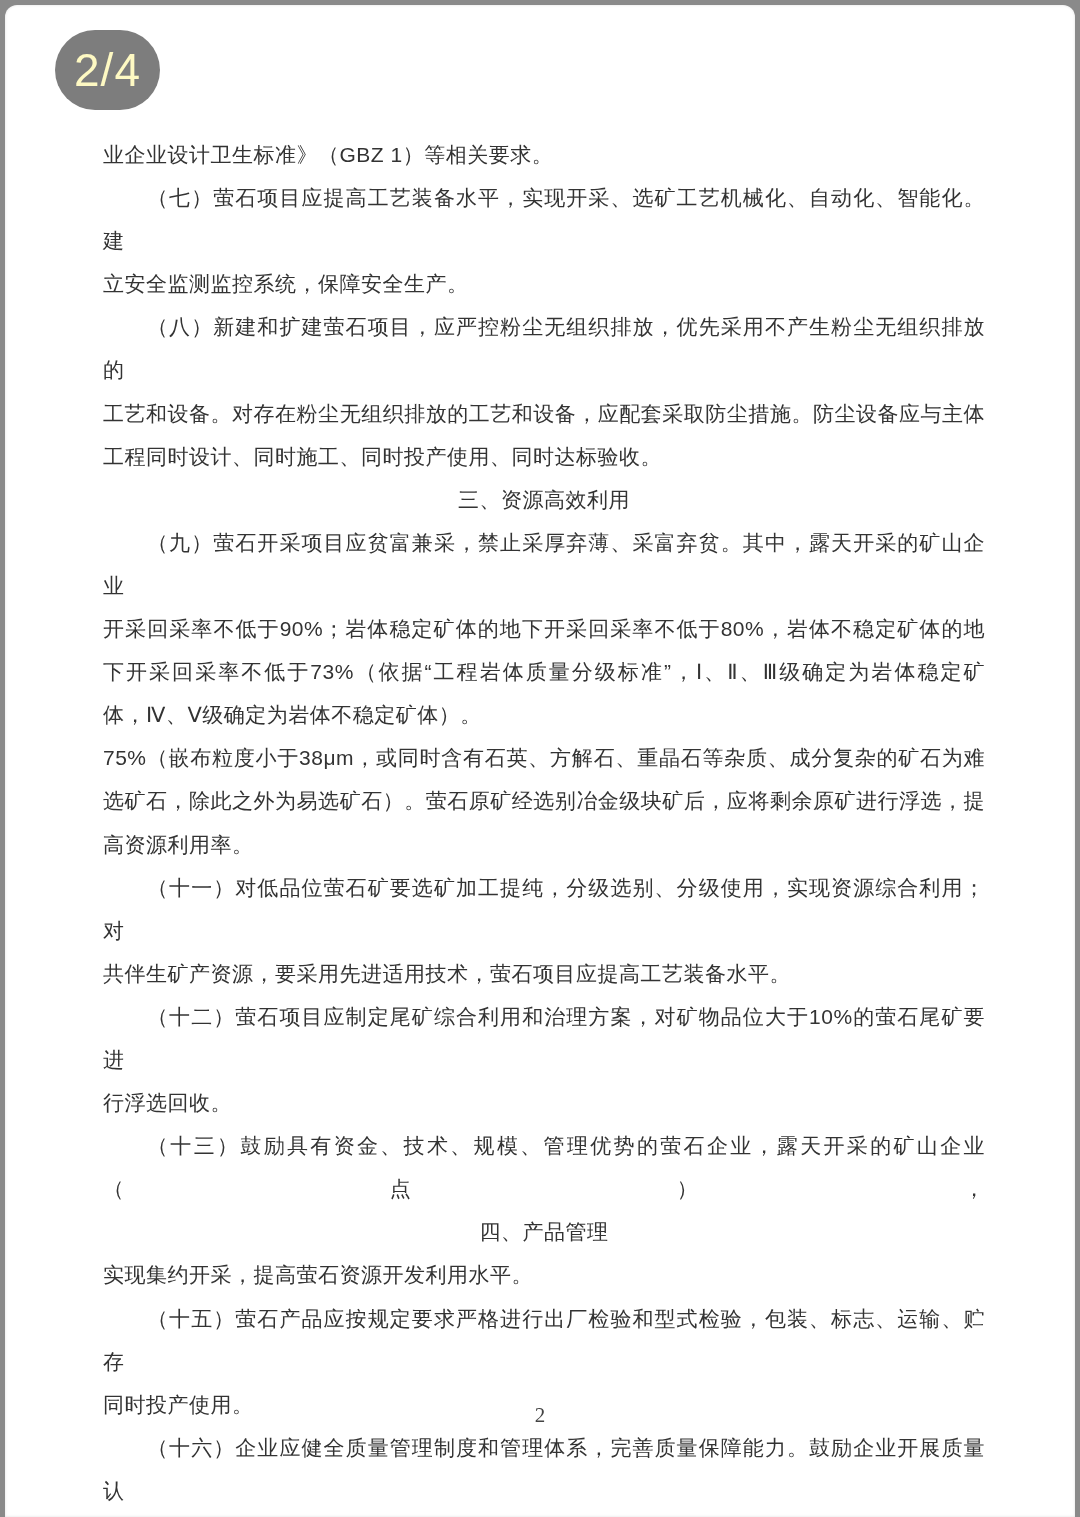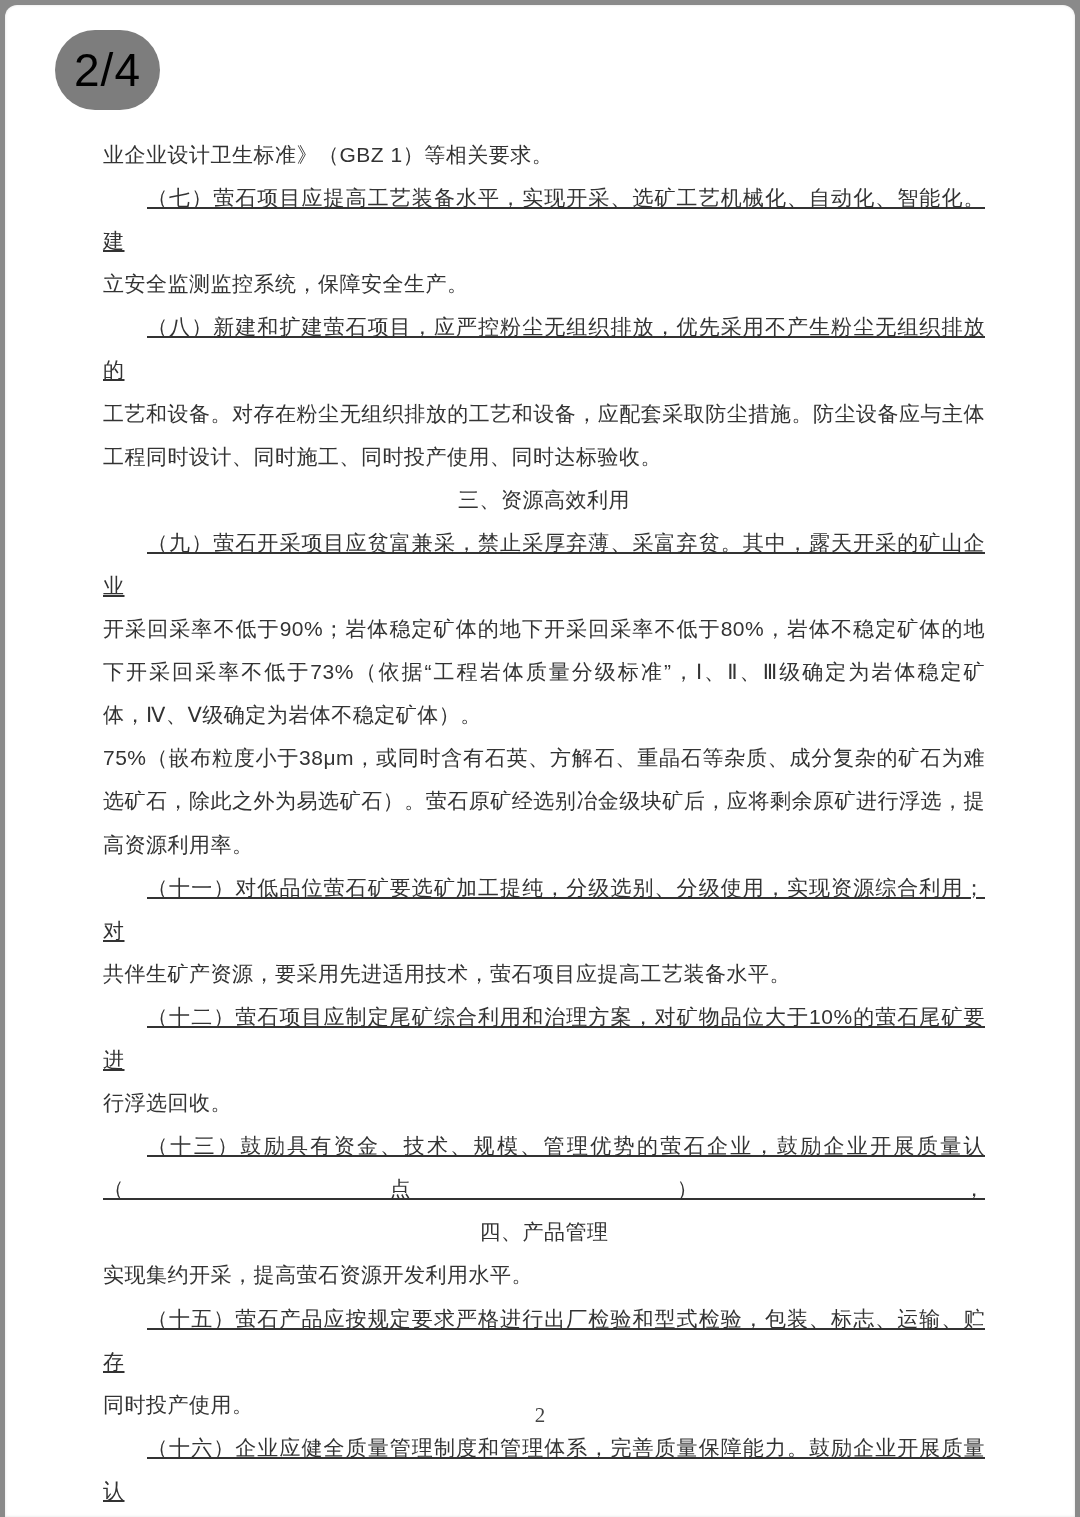--- a/index.html
+++ b/index.html
@@ -25,21 +25,21 @@
     box-shadow: inset 0 0 3px rgba(0,0,0,0.12);
   }
   .page-badge {
     position: absolute;
     left: 50px;
     top: 25px;
     width: 105px;
     height: 80px;
     background: #7d7d7d;
     border-radius: 40px;
-    color: #000000;
+    color: #fef9c3;
     font-size: 46px;
     font-weight: 400;
     display: flex;
     align-items: center;
     justify-content: center;
     letter-spacing: 1px;
   }
   .doc-content {
     position: absolute;
     top: 128px;
@@ -55,21 +55,20 @@
     text-align-last: left;
     white-space: normal;
   }
   .line.fill {
     text-align: justify;
     text-align-last: justify;
     text-justify: inter-character;
   }
   .line.indent {
     text-indent: 44px;
-    text-decoration: underline;
   }
   .line.heading {
     text-align: center;
     text-align-last: center;
   }
   .doc-footer {
     position: absolute;
     top: 1398px;
     left: 0;
     right: 0;
@@ -97,21 +96,21 @@
       <div class="line body fill">开采回采率不低于90%；岩体稳定矿体的地下开采回采率不低于80%，岩体不稳定矿体的地</div>
       <div class="line body fill">下开采回采率不低于73%（依据“工程岩体质量分级标准”，Ⅰ、Ⅱ、Ⅲ级确定为岩体稳定矿</div>
       <div class="line body">体，Ⅳ、Ⅴ级确定为岩体不稳定矿体）。</div>
       <div class="line body fill">75%（嵌布粒度小于38μm，或同时含有石英、方解石、重晶石等杂质、成分复杂的矿石为难</div>
       <div class="line body fill">选矿石，除此之外为易选矿石）。萤石原矿经选别冶金级块矿后，应将剩余原矿进行浮选，提</div>
       <div class="line body">高资源利用率。</div>
       <div class="line body fill indent">（十一）对低品位萤石矿要选矿加工提纯，分级选别、分级使用，实现资源综合利用；对</div>
       <div class="line body">共伴生矿产资源，要采用先进适用技术，萤石项目应提高工艺装备水平。</div>
       <div class="line body fill indent">（十二）萤石项目应制定尾矿综合利用和治理方案，对矿物品位大于10%的萤石尾矿要进</div>
       <div class="line body">行浮选回收。</div>
-      <div class="line body fill indent">（十三）鼓励具有资金、技术、规模、管理优势的萤石企业，鼓励企业开展质量认（点），</div>
+      <div class="line body fill indent">（十三）鼓励具有资金、技术、规模、管理优势的萤石企业，露天开采的矿山企业（点），</div>
       <div class="line heading">四、产品管理</div>
       <div class="line body">实现集约开采，提高萤石资源开发利用水平。</div>
       <div class="line body fill indent">（十五）萤石产品应按规定要求严格进行出厂检验和型式检验，包装、标志、运输、贮存</div>
       <div class="line body">同时投产使用。</div>
       <div class="line body fill indent">（十六）企业应健全质量管理制度和管理体系，完善质量保障能力。鼓励企业开展质量认</div>
       <div class="line body">证相关工作。</div>
       <div class="line heading">五、环境保护与节能降耗</div>
       <div class="line body fill indent">（十七）萤石项目应实施清洁生产，推进节能减排。污染物排放要符合国家《大气污染物</div>
     </div>
 

